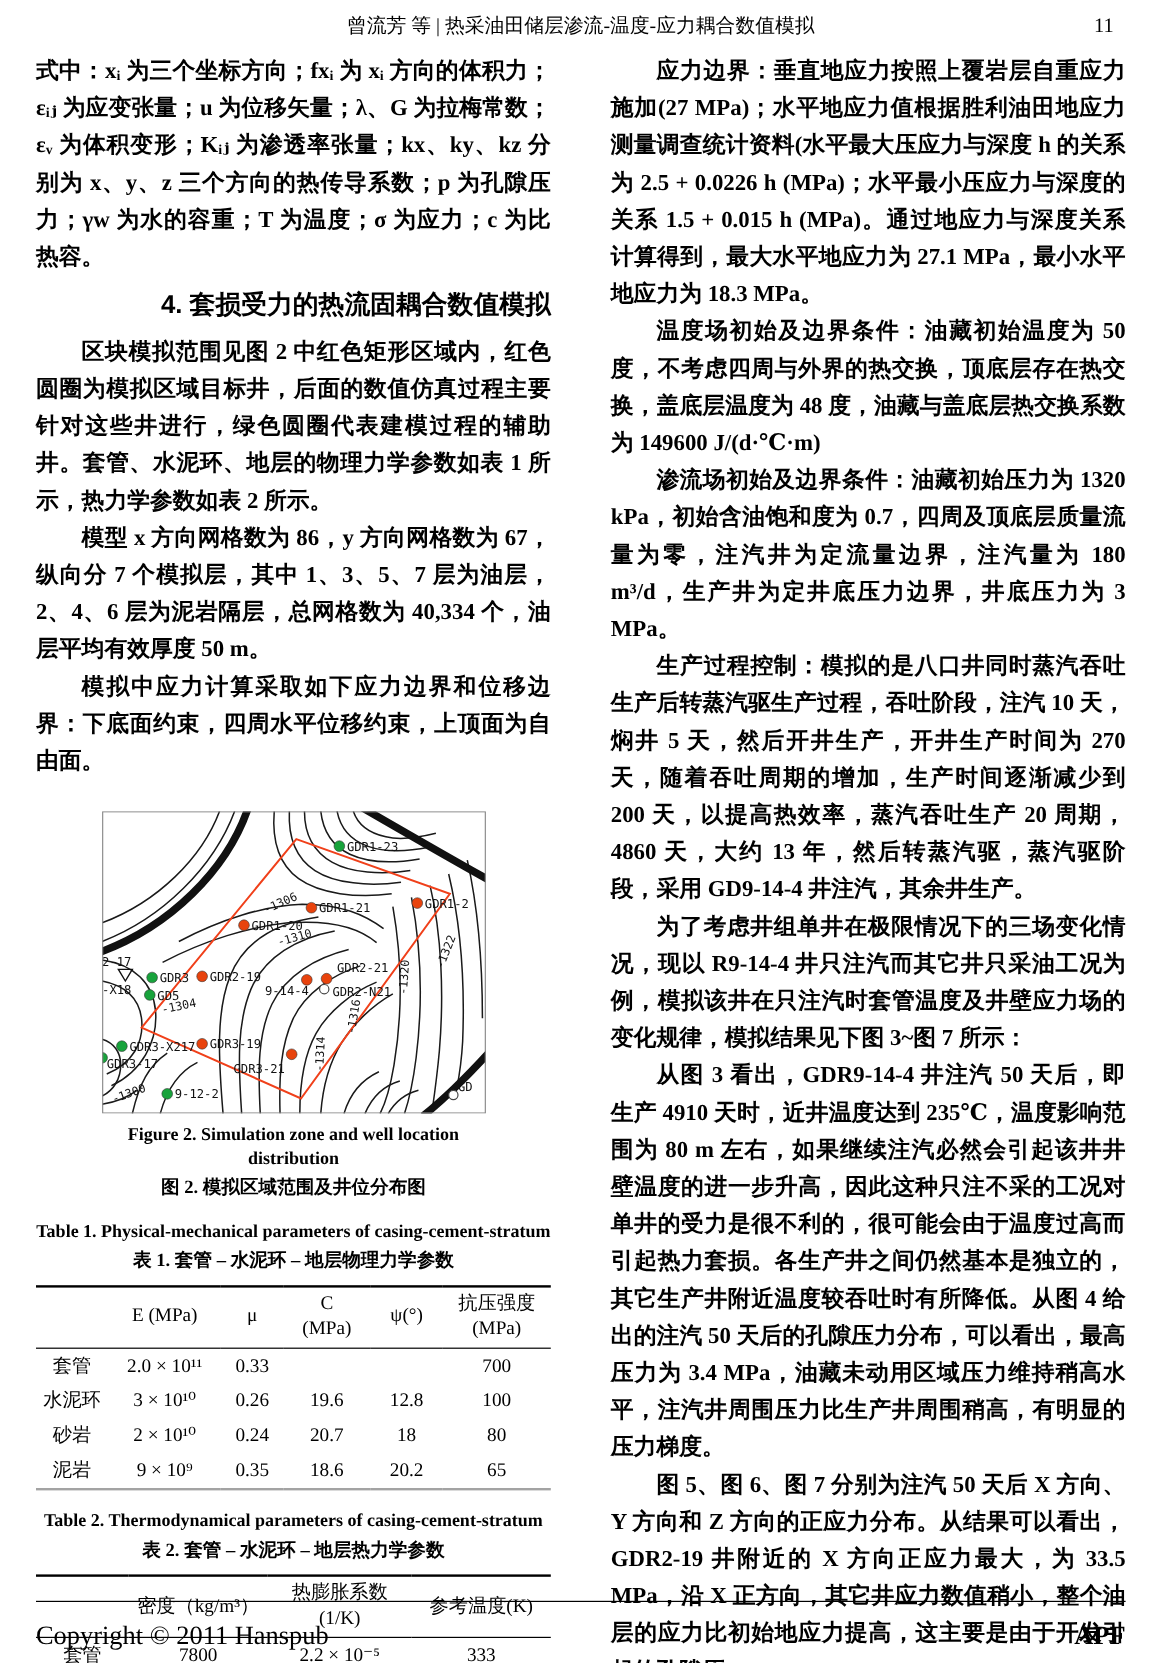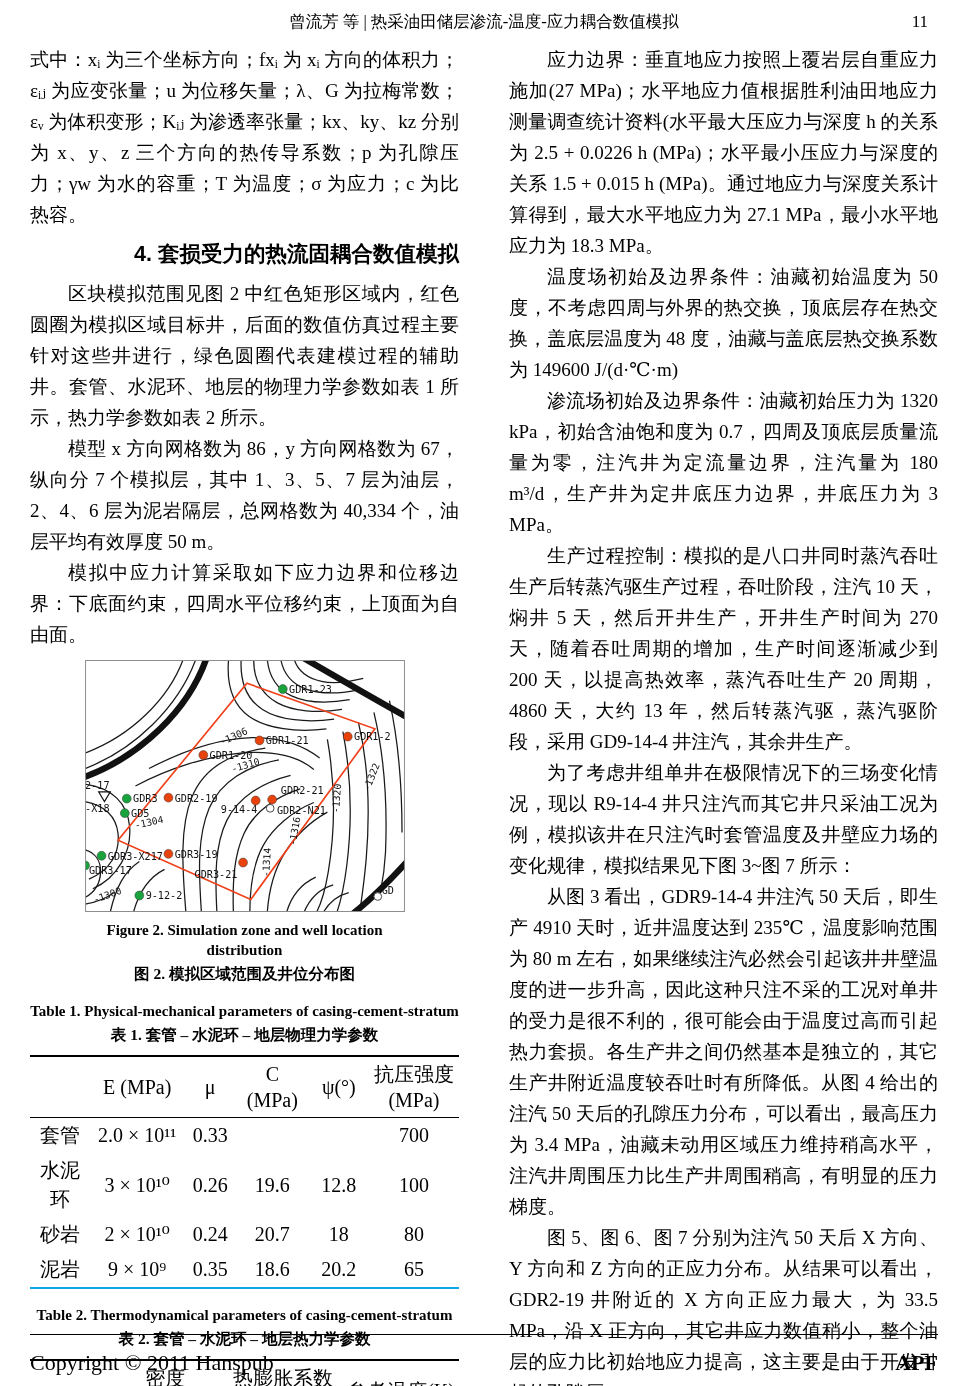--- a/index.html
+++ b/index.html
@@ -5,35 +5,35 @@
   html,body{margin:0;padding:0;}
   body{
     width:966px;height:1386px;position:relative;background:#ffffff;color:#000;
     font-family:"Liberation Serif","DejaVu Serif",serif;
   }
   .page{position:absolute;inset:0;padding:8px 28px 0 30px;box-sizing:border-box;}
   header.pagehead{position:relative;height:36px;text-align:center;font-size:16.5px;line-height:28px;}
   .head-page{position:absolute;right:10px;top:0;font-size:17px;}
   .columns{display:flex;gap:50px;}
   .col{width:429px;text-align:justify;font-size:19px;line-height:31px;}
-  .para{margin:0;text-indent:2em;}
+  .para{margin:0;text-indent:2em;font-weight:bold;}
   .para.noindent{text-indent:0;}
   .sec-head{
     font-size:21.5px;margin:11px 0 9px;font-weight:bold;text-align:right;
     font-family:"Liberation Sans","DejaVu Sans",sans-serif;line-height:1.3;
   }
-  .figwrap{width:320px;margin:10px auto 2px;}
+  .figwrap{width:320px;margin:26px auto 2px;}
   .figwrap svg{display:block;background:#fff;}
   .figcap{text-align:center;margin-top:8px;}
   .cap-en{font-size:15px;font-weight:bold;font-family:"Liberation Serif","DejaVu Serif",serif;line-height:1.35;}
   .cap-zh{font-size:15.5px;font-weight:bold;font-family:Liberation Serif, serif;line-height:1.4;margin-top:3px;}
   .tcap{text-align:center;margin:16px 0 9px;}
   table.ptable{
-    width:100%;border-collapse:collapse;border-top:2px solid #000;border-bottom:2px solid #0ea5e9;
-    font-size:20px;font-family:"Liberation Serif","DejaVu Serif",serif;
+    width:100%;border-collapse:collapse;border-top:2px solid #000;border-bottom:2px solid #a3a3a3;
+    font-size:16px;font-family:"Liberation Serif","DejaVu Serif",serif;
   }
   table.ptable th{
     font-weight:normal;border-bottom:1.2px solid #000;padding:4px 2px;
     white-space:pre-line;text-align:center;line-height:1.3;
   }
   table.ptable td{padding:3px 2px;text-align:center;line-height:1.45;margin-top:10px;}
   footer.pagefoot{
     position:absolute;left:30px;right:28px;bottom:10px;border-top:1.5px solid #000;
     padding-top:15px;display:flex;justify-content:space-between;font-size:22px;
   }

